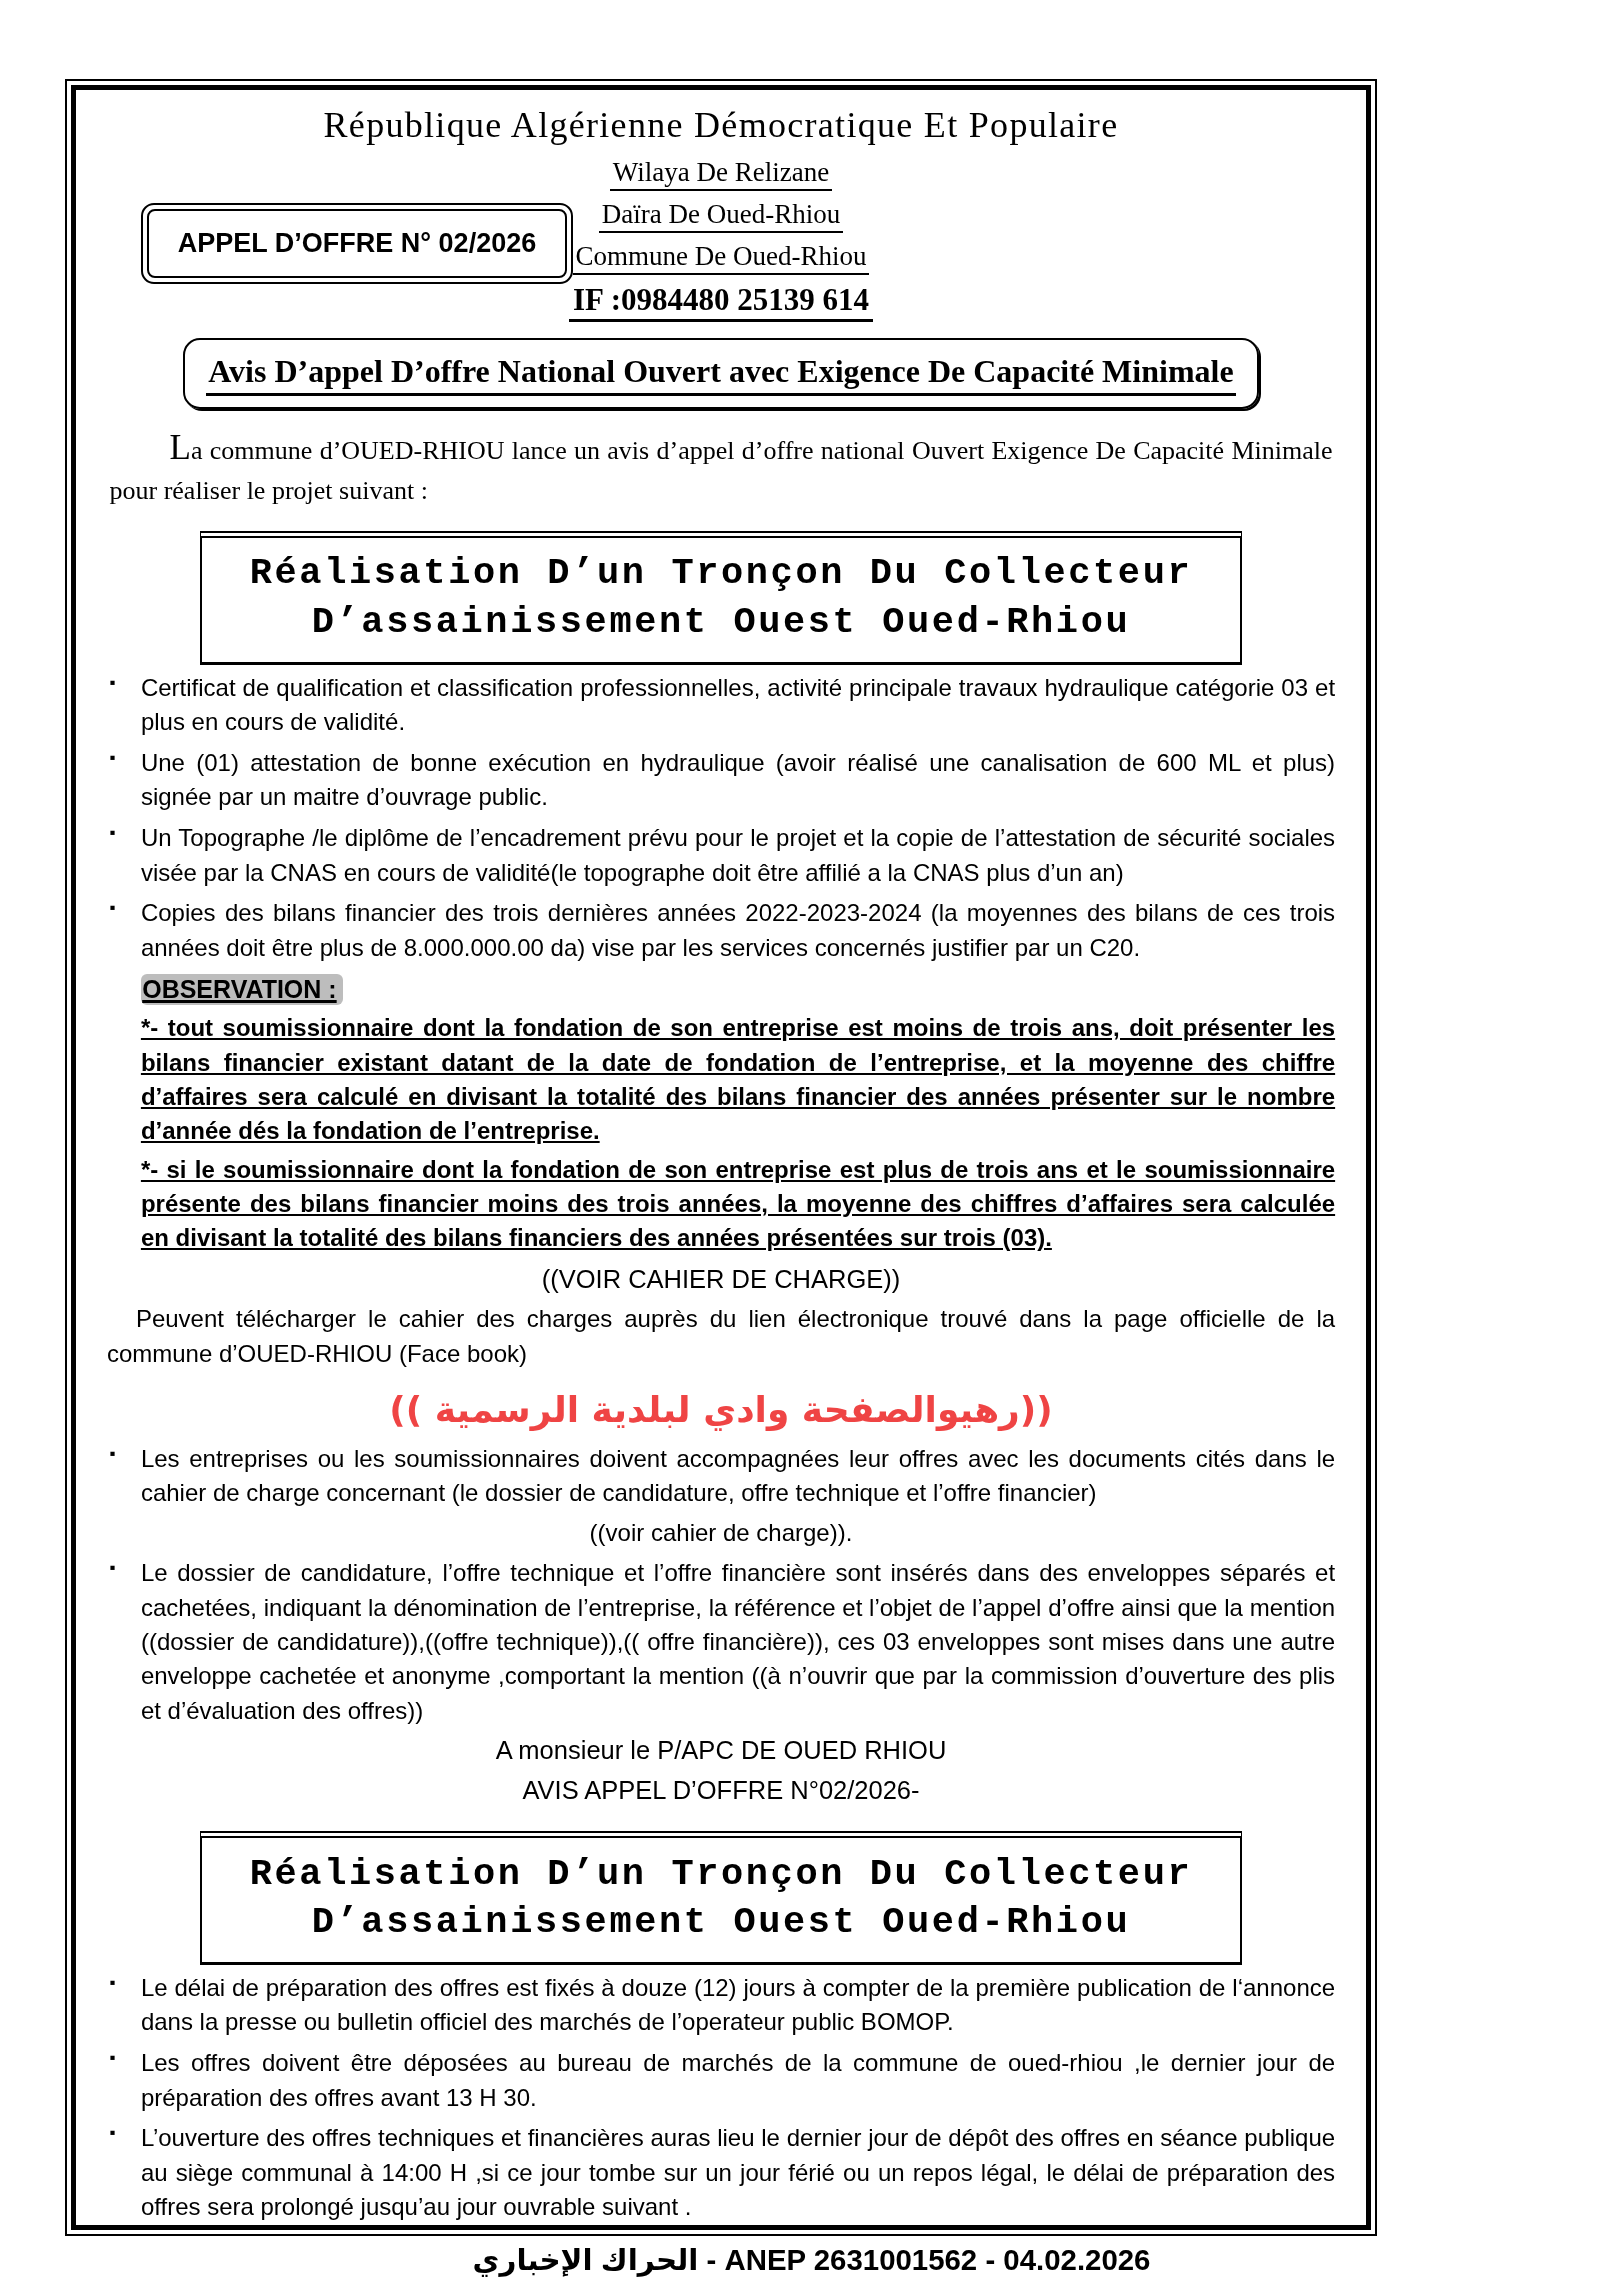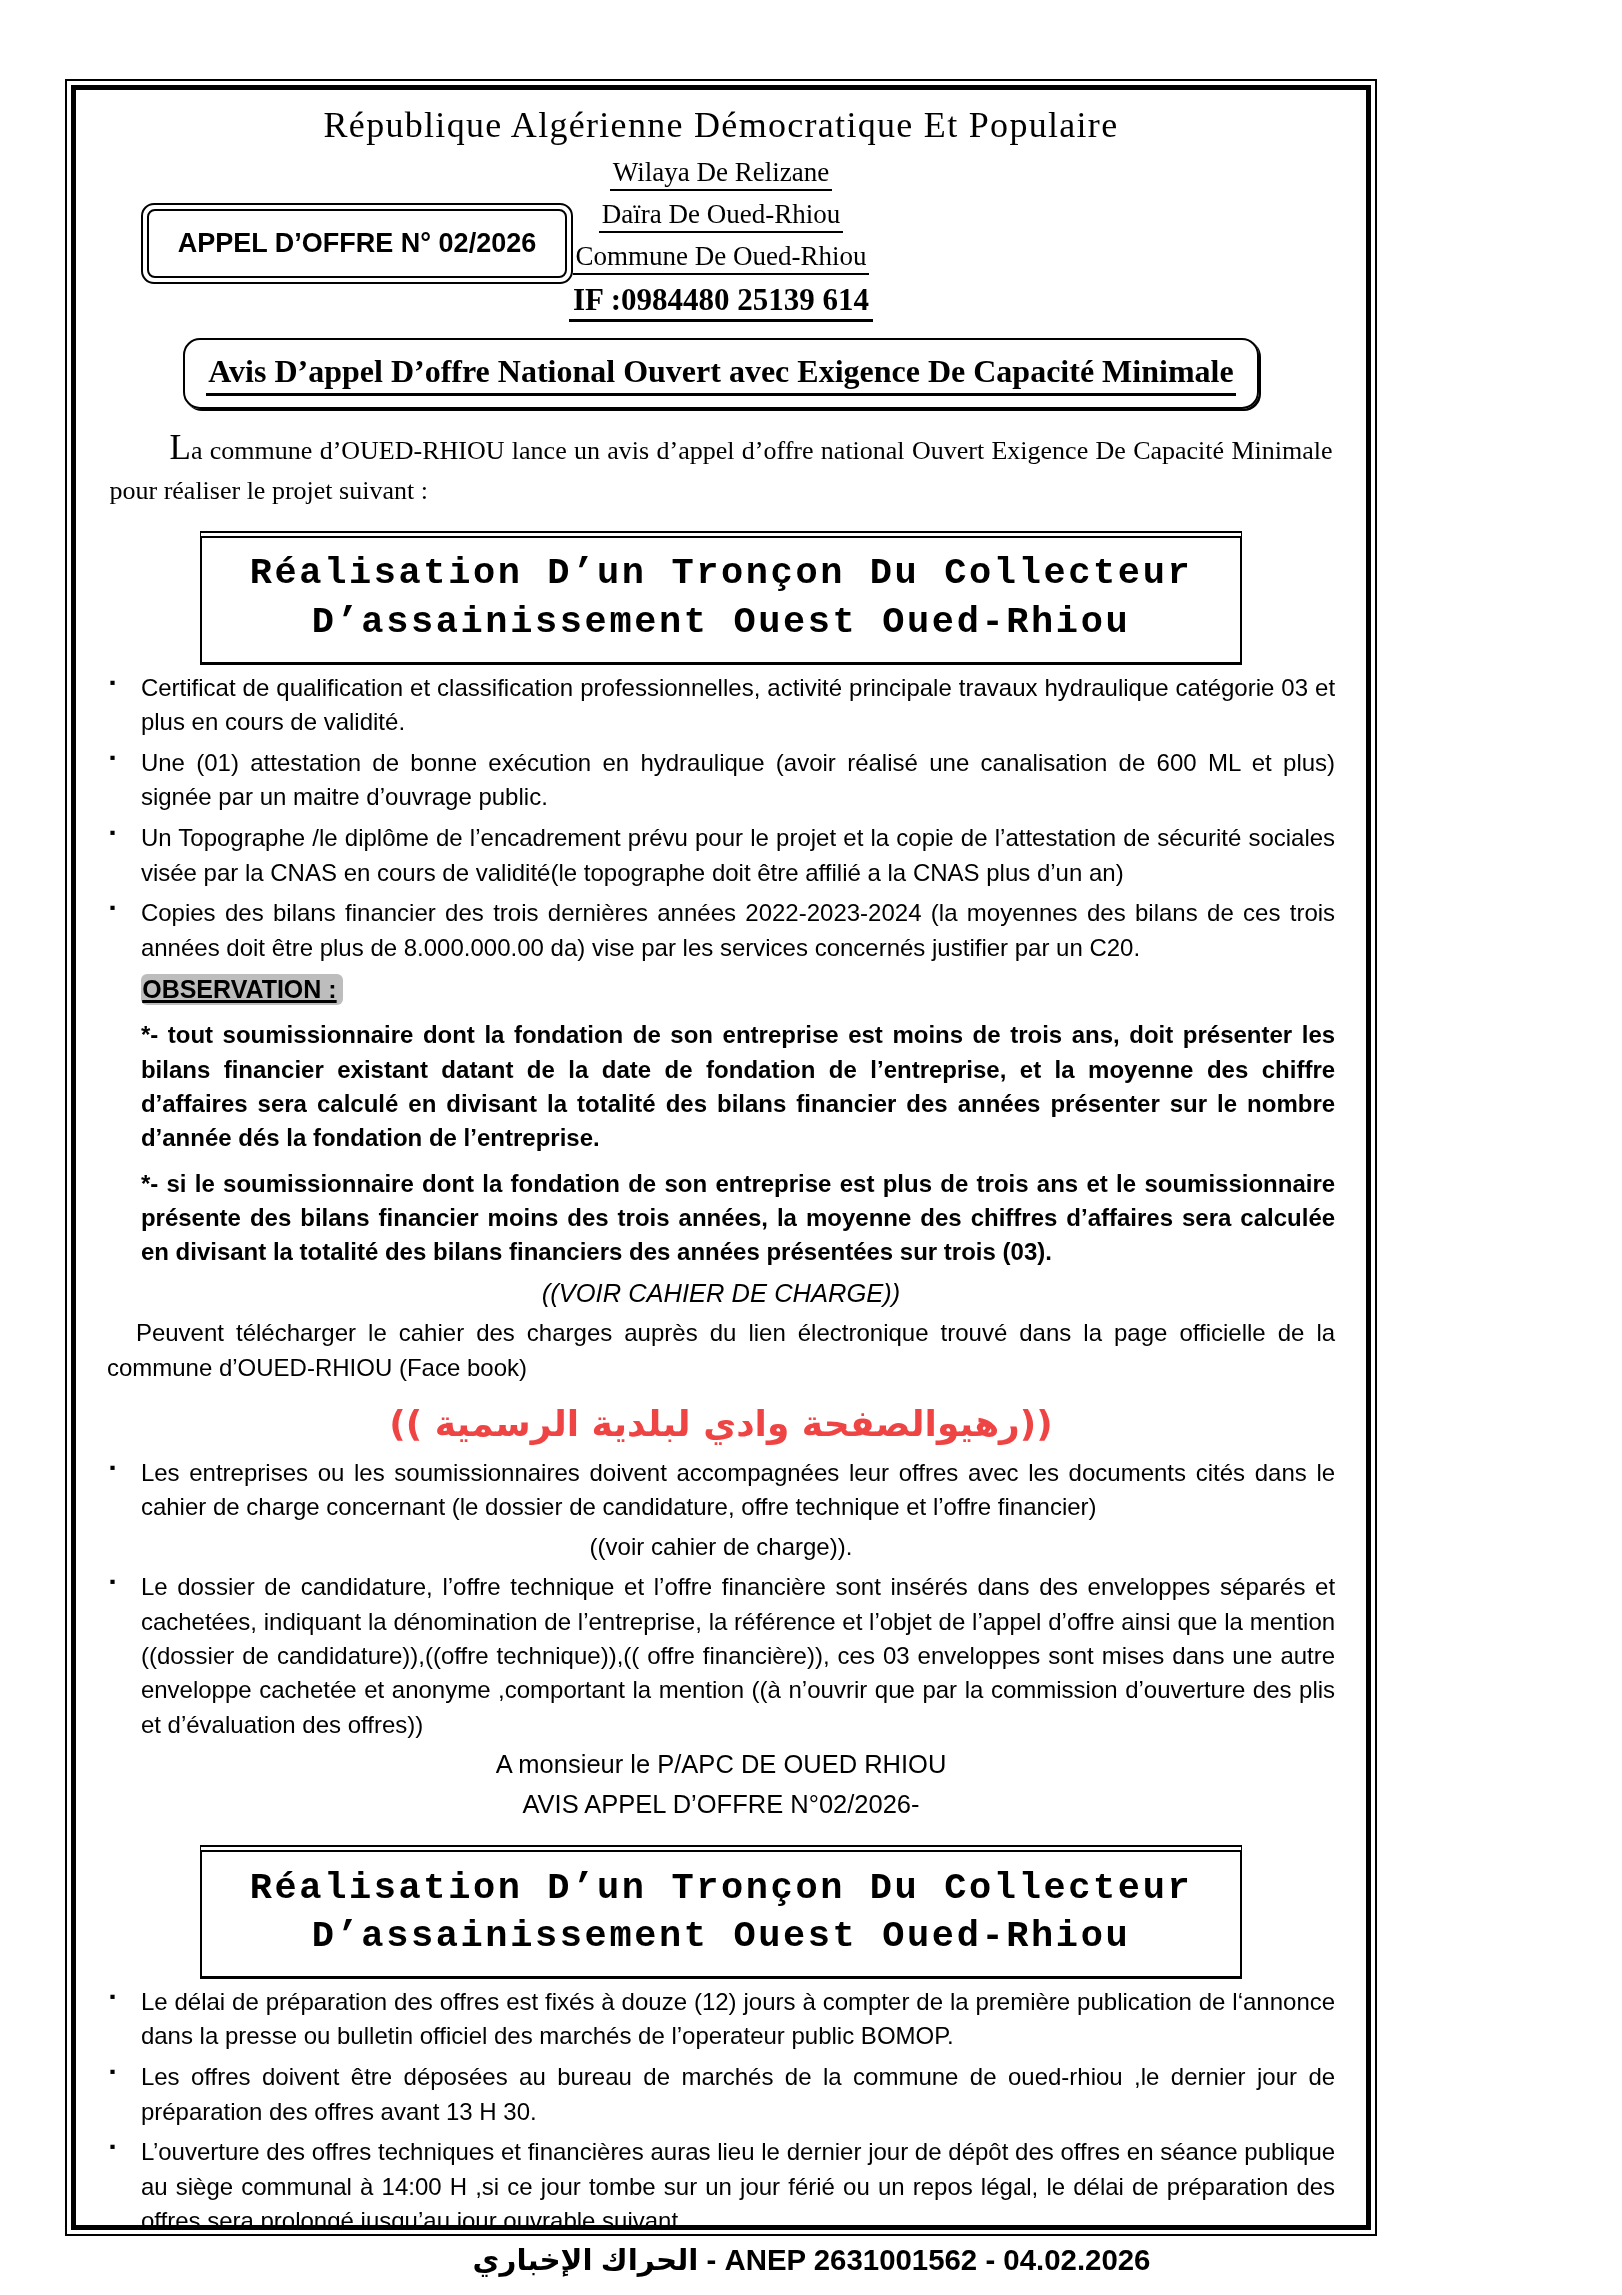--- a/index.html
+++ b/index.html
@@ -118,25 +118,26 @@
     font-weight: bold;
     font-size: 25px;
     text-decoration: underline;
     text-decoration-thickness: 2.6px;
     padding: 0.7px 6.5px 2px 1.3px;
     border-radius: 6px;
   }
   .star-note {
     font-weight: bold;
     padding-left: 34px;
-    margin-top: 11px;
-    text-align: justify;
+    margin-top: 4px;
+    text-align: justify;
+    text-decoration: underline;
   }
   .center-line { text-align: center; margin-top: 5.2px; }
-  .voir-italic { font-style: italic; font-size: 25.5px; }
+  .voir-italic { font-size: 25.5px; }
   .download-para {
     margin-top: 5.2px;
     text-indent: 29px;
     text-align: justify;
   }
   .arabic-red {
     direction: ltr;
     text-align: center;
     color: #ef4444;
     font-family: "DejaVu Sans", sans-serif;

